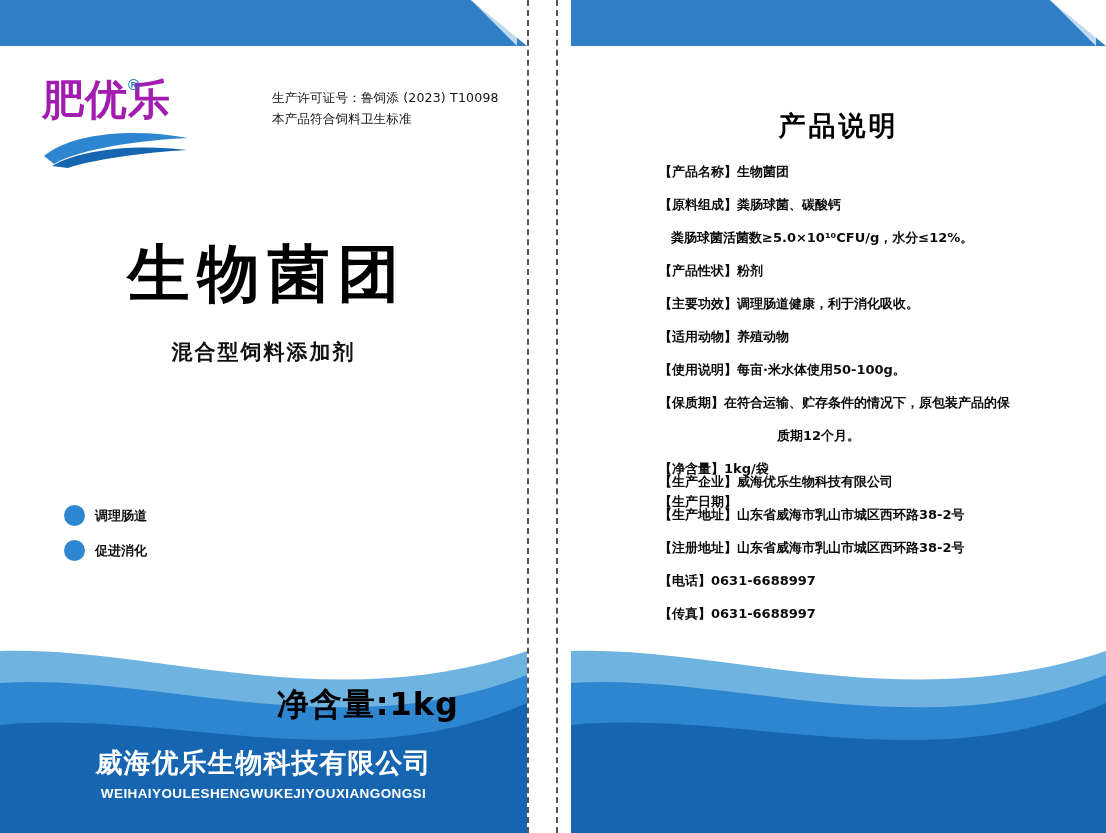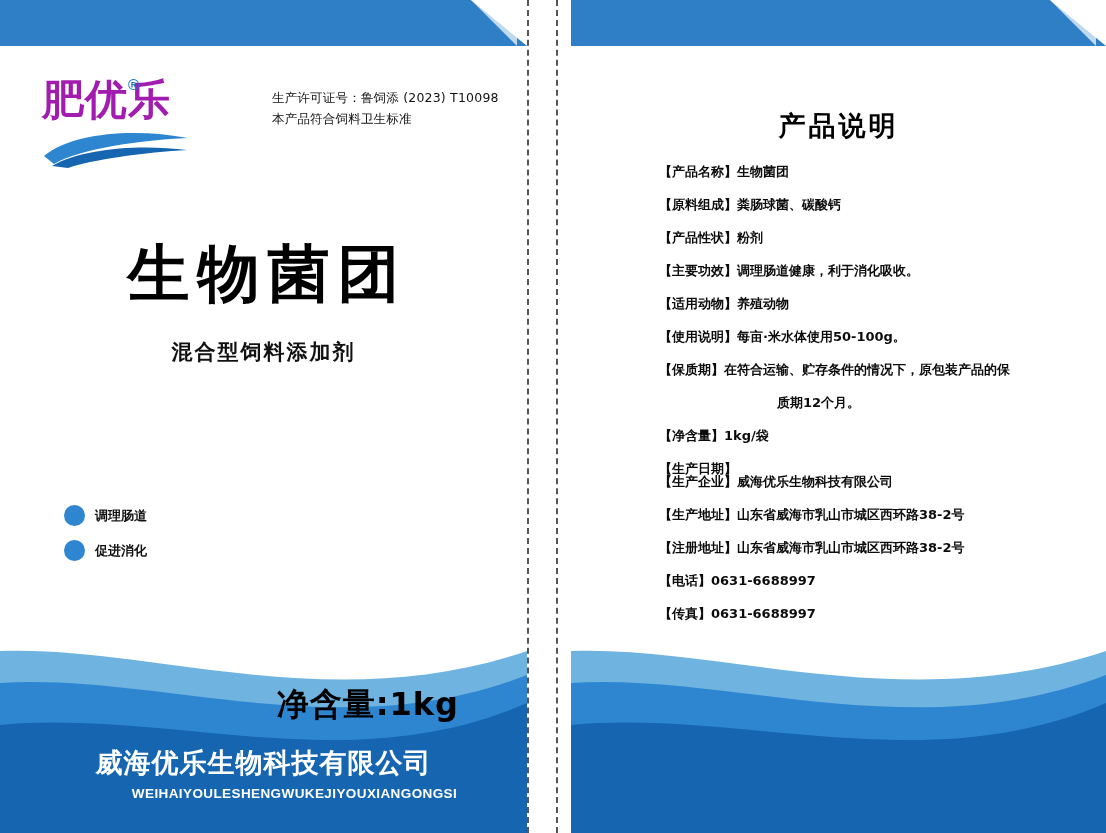--- a/index.html
+++ b/index.html
@@ -204,21 +204,20 @@
     position: absolute;
     left: 0;
     bottom: 32px;
     width: 527px;
     text-align: center;
     font-family: "Liberation Sans", sans-serif;
     font-size: 13.5px;
     font-weight: bold;
     color: #ffffff;
     letter-spacing: 0.4px;
-    margin-left: 31px;
   }
 
   
   .back-title {
     position: absolute;
     left: 0;
     top: 108px;
     width: 535px;
     text-align: center;
     font-family: "DejaVu Sans", sans-serif;
@@ -323,20 +322,21 @@
     <div class="topbar">
       <div class="topbar-light"></div>
       <div class="topbar-notch"></div>
     </div>
 
     <div class="back-title">产品说明</div>
 
     <div class="spec-list" id="spec-list">
         <div class="spec-line"><span>【产品名称】</span><span>生物菌团</span></div>
         <div class="spec-line"><span>【原料组成】</span><span>粪肠球菌、碳酸钙</span></div>
+        <div class="spec-line indent"><span></span><span>粪肠球菌活菌数≥5.0×10¹⁰CFU/g，水分≤12%。</span></div>
         <div class="spec-line"><span>【产品性状】</span><span>粉剂</span></div>
         <div class="spec-line"><span>【主要功效】</span><span>调理肠道健康，利于消化吸收。</span></div>
         <div class="spec-line"><span>【适用动物】</span><span>养殖动物</span></div>
         <div class="spec-line"><span>【使用说明】</span><span>每亩·米水体使用50-100g。</span></div>
         <div class="spec-line"><span>【保质期】</span><span>在符合运输、贮存条件的情况下，原包装产品的保</span></div>
         <div class="spec-line indent2"><span></span><span>质期12个月。</span></div>
         <div class="spec-line"><span>【净含量】</span><span>1kg/袋</span></div>
         <div class="spec-line"><span>【生产日期】</span><span></span></div>
       </div>
 

